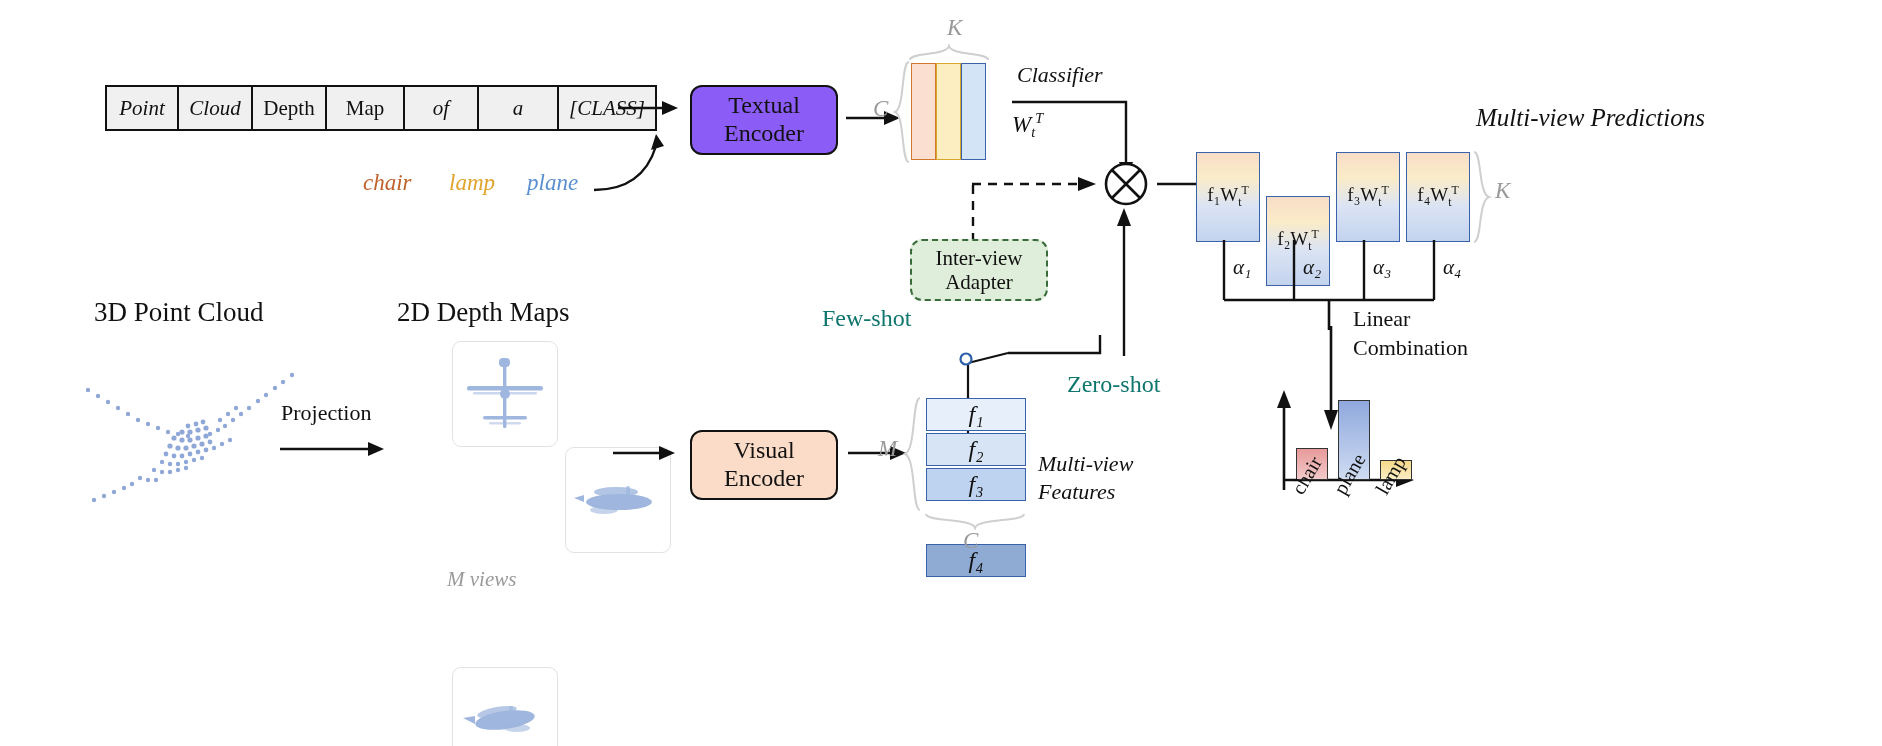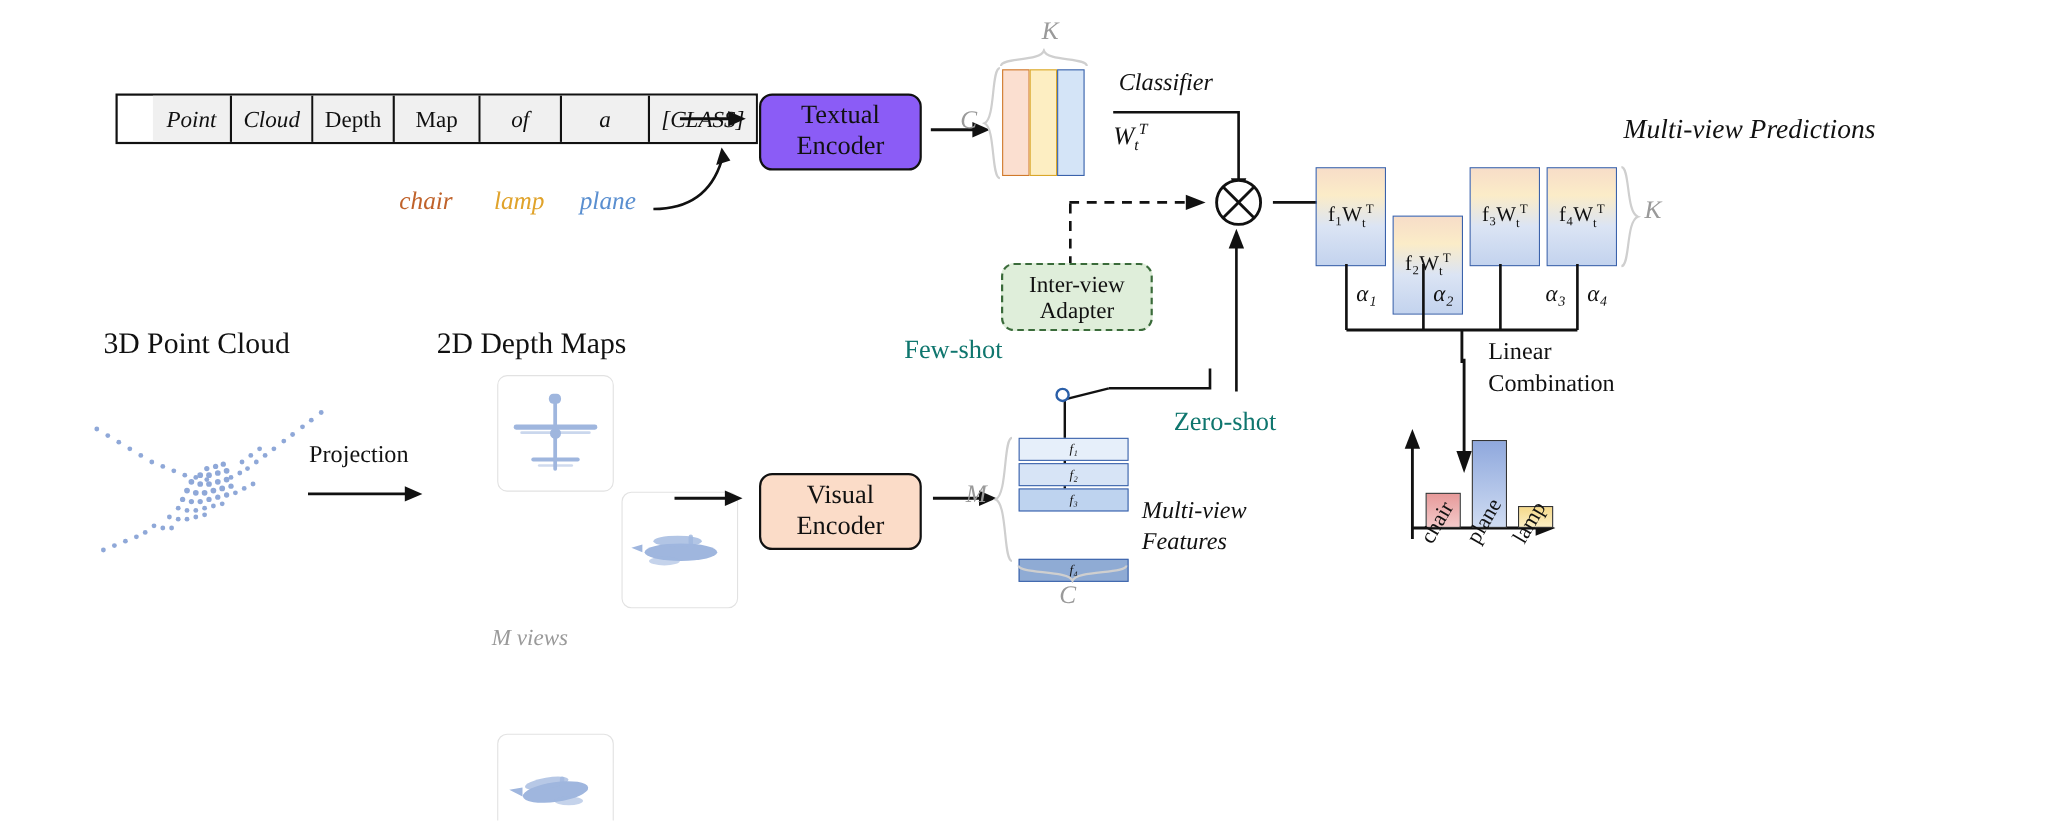--- a/index.html
+++ b/index.html
@@ -34,22 +34,22 @@
 
   
   #classifier-matrix{left:911px;top:63px;display:flex;height:97px;}
   #classifier-matrix .col{width:25px;height:97px;box-sizing:border-box;}
   .col-a{background:#fbdfd0;border:1.5px solid #d0792a;}
   .col-b{background:#fdeec2;border:1.5px solid #d9a72a;}
   .col-c{background:#d4e4f7;border:1.5px solid #3a62ab;}
 
   
   #feature-stack{left:926px;top:398px;width:100px;}
-  #feature-stack .frow{height:21px;box-sizing:border-box;border:1.2px solid #3a62ab;
-     display:flex;align-items:center;justify-content:center;font-size:12px;
+  #feature-stack .frow{height:33px;box-sizing:border-box;border:1.2px solid #3a62ab;
+     display:flex;align-items:center;justify-content:center;font-size:24px;
      font-style:italic;margin-bottom:2px;font-family:Liberation Serif, serif;}
   .f1{background:#e6effa;}
   .f2{background:#d7e4f6;}
   .f3{background:#bed3ef;}
   .f4{background:#8fabd4;margin-top:43px;}
 
   
   .pred{width:62px;height:88px;border:1.6px solid #3a62ab;
      background:linear-gradient(180deg,#f7ddc8 0%,#fbecc8 28%,#dbe4f4 60%,#c3d3ee 100%);
      display:flex;align-items:center;justify-content:center;font-size:19px;}
@@ -63,21 +63,21 @@
   .lbl{font-size:22px;font-family:"Liberation Serif",serif;}
   .dim{font-size:23px;color:#9a9a9a;font-style:italic;font-family:"Liberation Serif",serif;}
   .shot{font-size:24px;color:#0f766e;font-family:"Liberation Serif",serif;}
   sub{font-size:.62em;}
   sup{font-size:.62em;}
 </style>
 </head>
 <body>
 
 <div class="abs" id="prompt-template">
-  <div class="tok ital" style="width:70px;margin-left:32px;">Point</div>
+  <div class="tok ital" style="width:70px;">Point</div>
   <div class="tok ital" style="width:72px;">Cloud</div>
   <div class="tok" style="width:72px;">Depth</div>
   <div class="tok" style="width:76px;">Map</div>
   <div class="tok ital" style="width:72px;">of</div>
   <div class="tok ital" style="width:78px;">a</div>
   <div class="tok ital" style="width:96px;">[CLASS]</div>
 </div>
 
 <div class="abs classword" style="left:363px;top:170px;color:#c0622a;">chair</div>
 <div class="abs classword" style="left:449px;top:170px;color:#e0a32b;">lamp</div>
@@ -359,21 +359,21 @@
   <line x1="28" y1="0" x2="28" y2="60" stroke="#111" stroke-width="2.4"></line>
   <line x1="98" y1="0" x2="98" y2="60" stroke="#111" stroke-width="2.4"></line>
   <line x1="168" y1="0" x2="168" y2="60" stroke="#111" stroke-width="2.4"></line>
   <line x1="238" y1="0" x2="238" y2="60" stroke="#111" stroke-width="2.4"></line>
   <line x1="28" y1="60" x2="238" y2="60" stroke="#111" stroke-width="2.6"></line>
   <line x1="133" y1="60" x2="133" y2="90" stroke="#111" stroke-width="2.6"></line>
 </svg>
 
 <div class="abs ital" style="left:1233px;top:255px;font-size:21px;">α₁</div>
 <div class="abs ital" style="left:1303px;top:255px;font-size:21px;">α₂</div>
-<div class="abs ital" style="left:1405px;top:255px;font-size:21px;">α₃</div>
+<div class="abs ital" style="left:1373px;top:255px;font-size:21px;">α₃</div>
 <div class="abs ital" style="left:1443px;top:255px;font-size:21px;">α₄</div>
 
 <svg class="abs" style="left:1318px;top:326px;" width="28" height="106">
   <line x1="13" y1="0" x2="13" y2="86" stroke="#111" stroke-width="2.6"></line>
   <polygon points="13,104 6,84 20,84" fill="#111"></polygon>
 </svg>
 <div class="abs lbl" style="left:1353px;top:305px;line-height:1.3;">
   <span>Linear</span><br>
   <span>Combination</span>
 </div>

